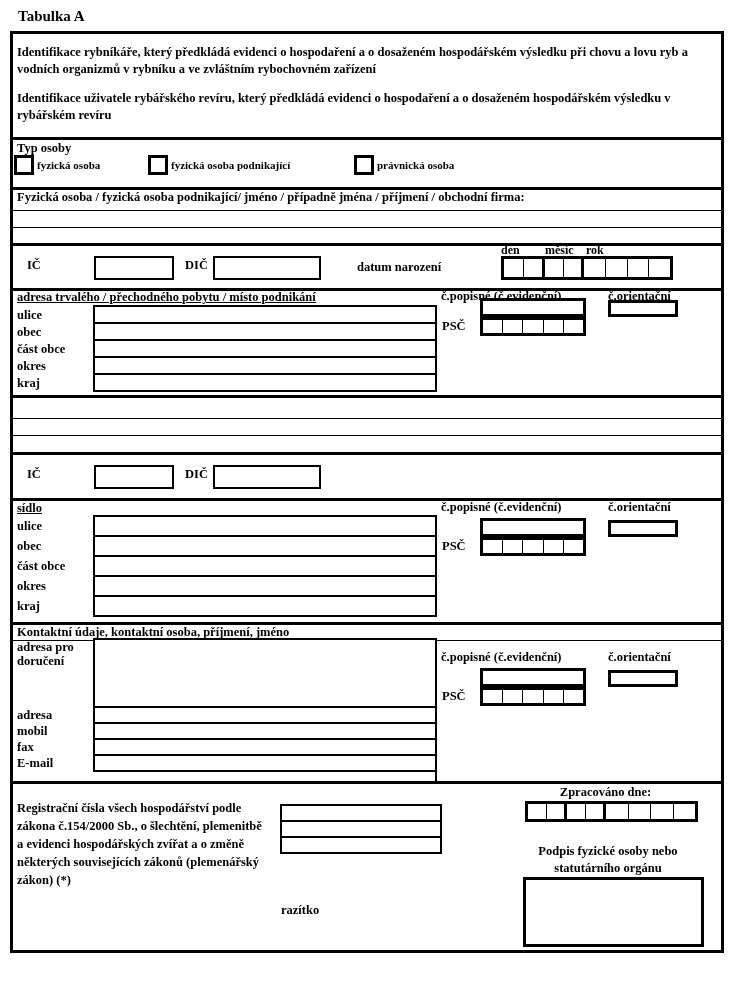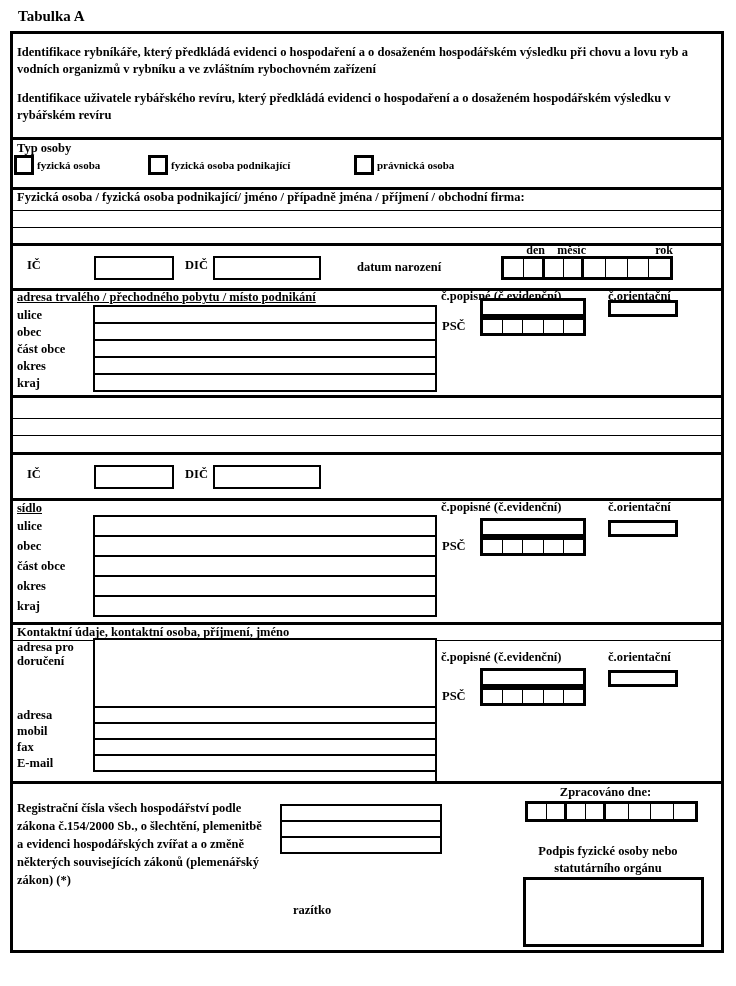--- a/index.html
+++ b/index.html
@@ -16,21 +16,21 @@
   .tk { border-width:3px; }
   .para { position:absolute; font-size:12.5px; line-height:17px; white-space:pre-line; }
   .dgroup { position:absolute; display:flex; }
   .cells { display:flex; border:3px solid #000; background:#fff; }
   .cells.abs { position:absolute; }
   .cells > span { flex:1; border-left:1px solid #000; }
   .cells > span:first-child { border-left:none; }
   .dgroup .cells { margin-left:-3px; }
   .dgroup .cells:first-child { margin-left:0; }
   .dlabels { position:absolute; display:flex; font-size:12px; }
-  .dlabels span { text-align:right; }
+  .dlabels span { text-align:left; }
   .cbg { position:absolute; display:flex; align-items:center; }
   .cb { width:20px; height:20px; border:3px solid #000; background:#fff; flex:none; }
   .cbl { font-size:11px; margin-left:3px; white-space:nowrap; }
   .addr { position:absolute; }
   .arow { display:flex;border-radius:7px; }
   .arow.m { margin-top:-2px; }
   .albl { width:80px; padding-left:4px; font-size:12.5px; display:flex; align-items:center; white-space:pre-line; line-height:14px; flex:none; }
   .albl.top { align-items:flex-start; padding-top:2px; }
   .abox { width:344px; border:2px solid #000; background:#fff; flex:none; }
   .ctr { text-align:center; }
@@ -244,18 +244,18 @@
       <div class="cells" style="width:95px">
           <span></span>
           <span></span>
           <span></span>
           <span></span>
         </div>
     </div>
     <div class="t ctr" style="left:480px;top:809px;width:230px;line-height:17px">Podpis fyzické osoby nebo
 statutárního orgánu</div>
     <div class="box tk" style="left:510px;top:843px;width:181px;height:70px"></div>
-    <div class="t" style="left:280px;top:869px">razítko</div>
+    <div class="t" style="left:268px;top:869px">razítko</div>
 
   </div>
 
 
 </div>
 
 </body></html>

